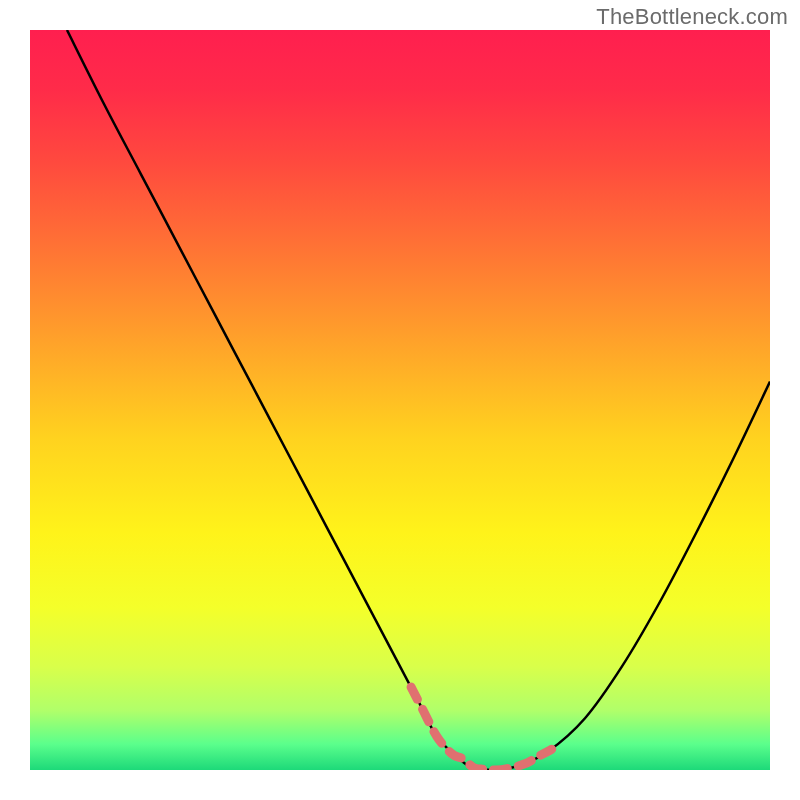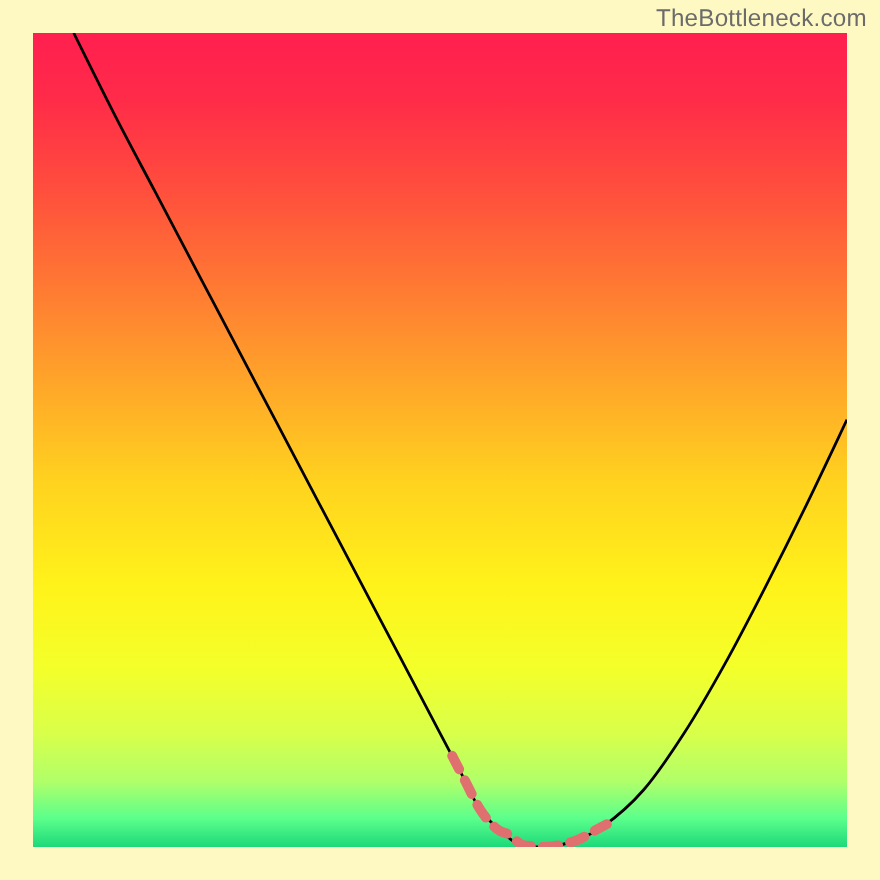--- a/index.html
+++ b/index.html
@@ -7,21 +7,21 @@
     padding: 0;
     width: 800px;
     height: 800px;
     background: #000;
     overflow: hidden;
   }
   .frame {
     position: relative;
     width: 800px;
     height: 800px;
-    background: #fef9c3;
+    background: #ffffff;
   }
   .watermark {
     position: absolute;
     top: 4px;
     right: 12px;
     color: #6b6b6b;
     font-family: Arial, Helvetica, sans-serif;
     font-size: 22px;
     letter-spacing: 0.2px;
     z-index: 10;

